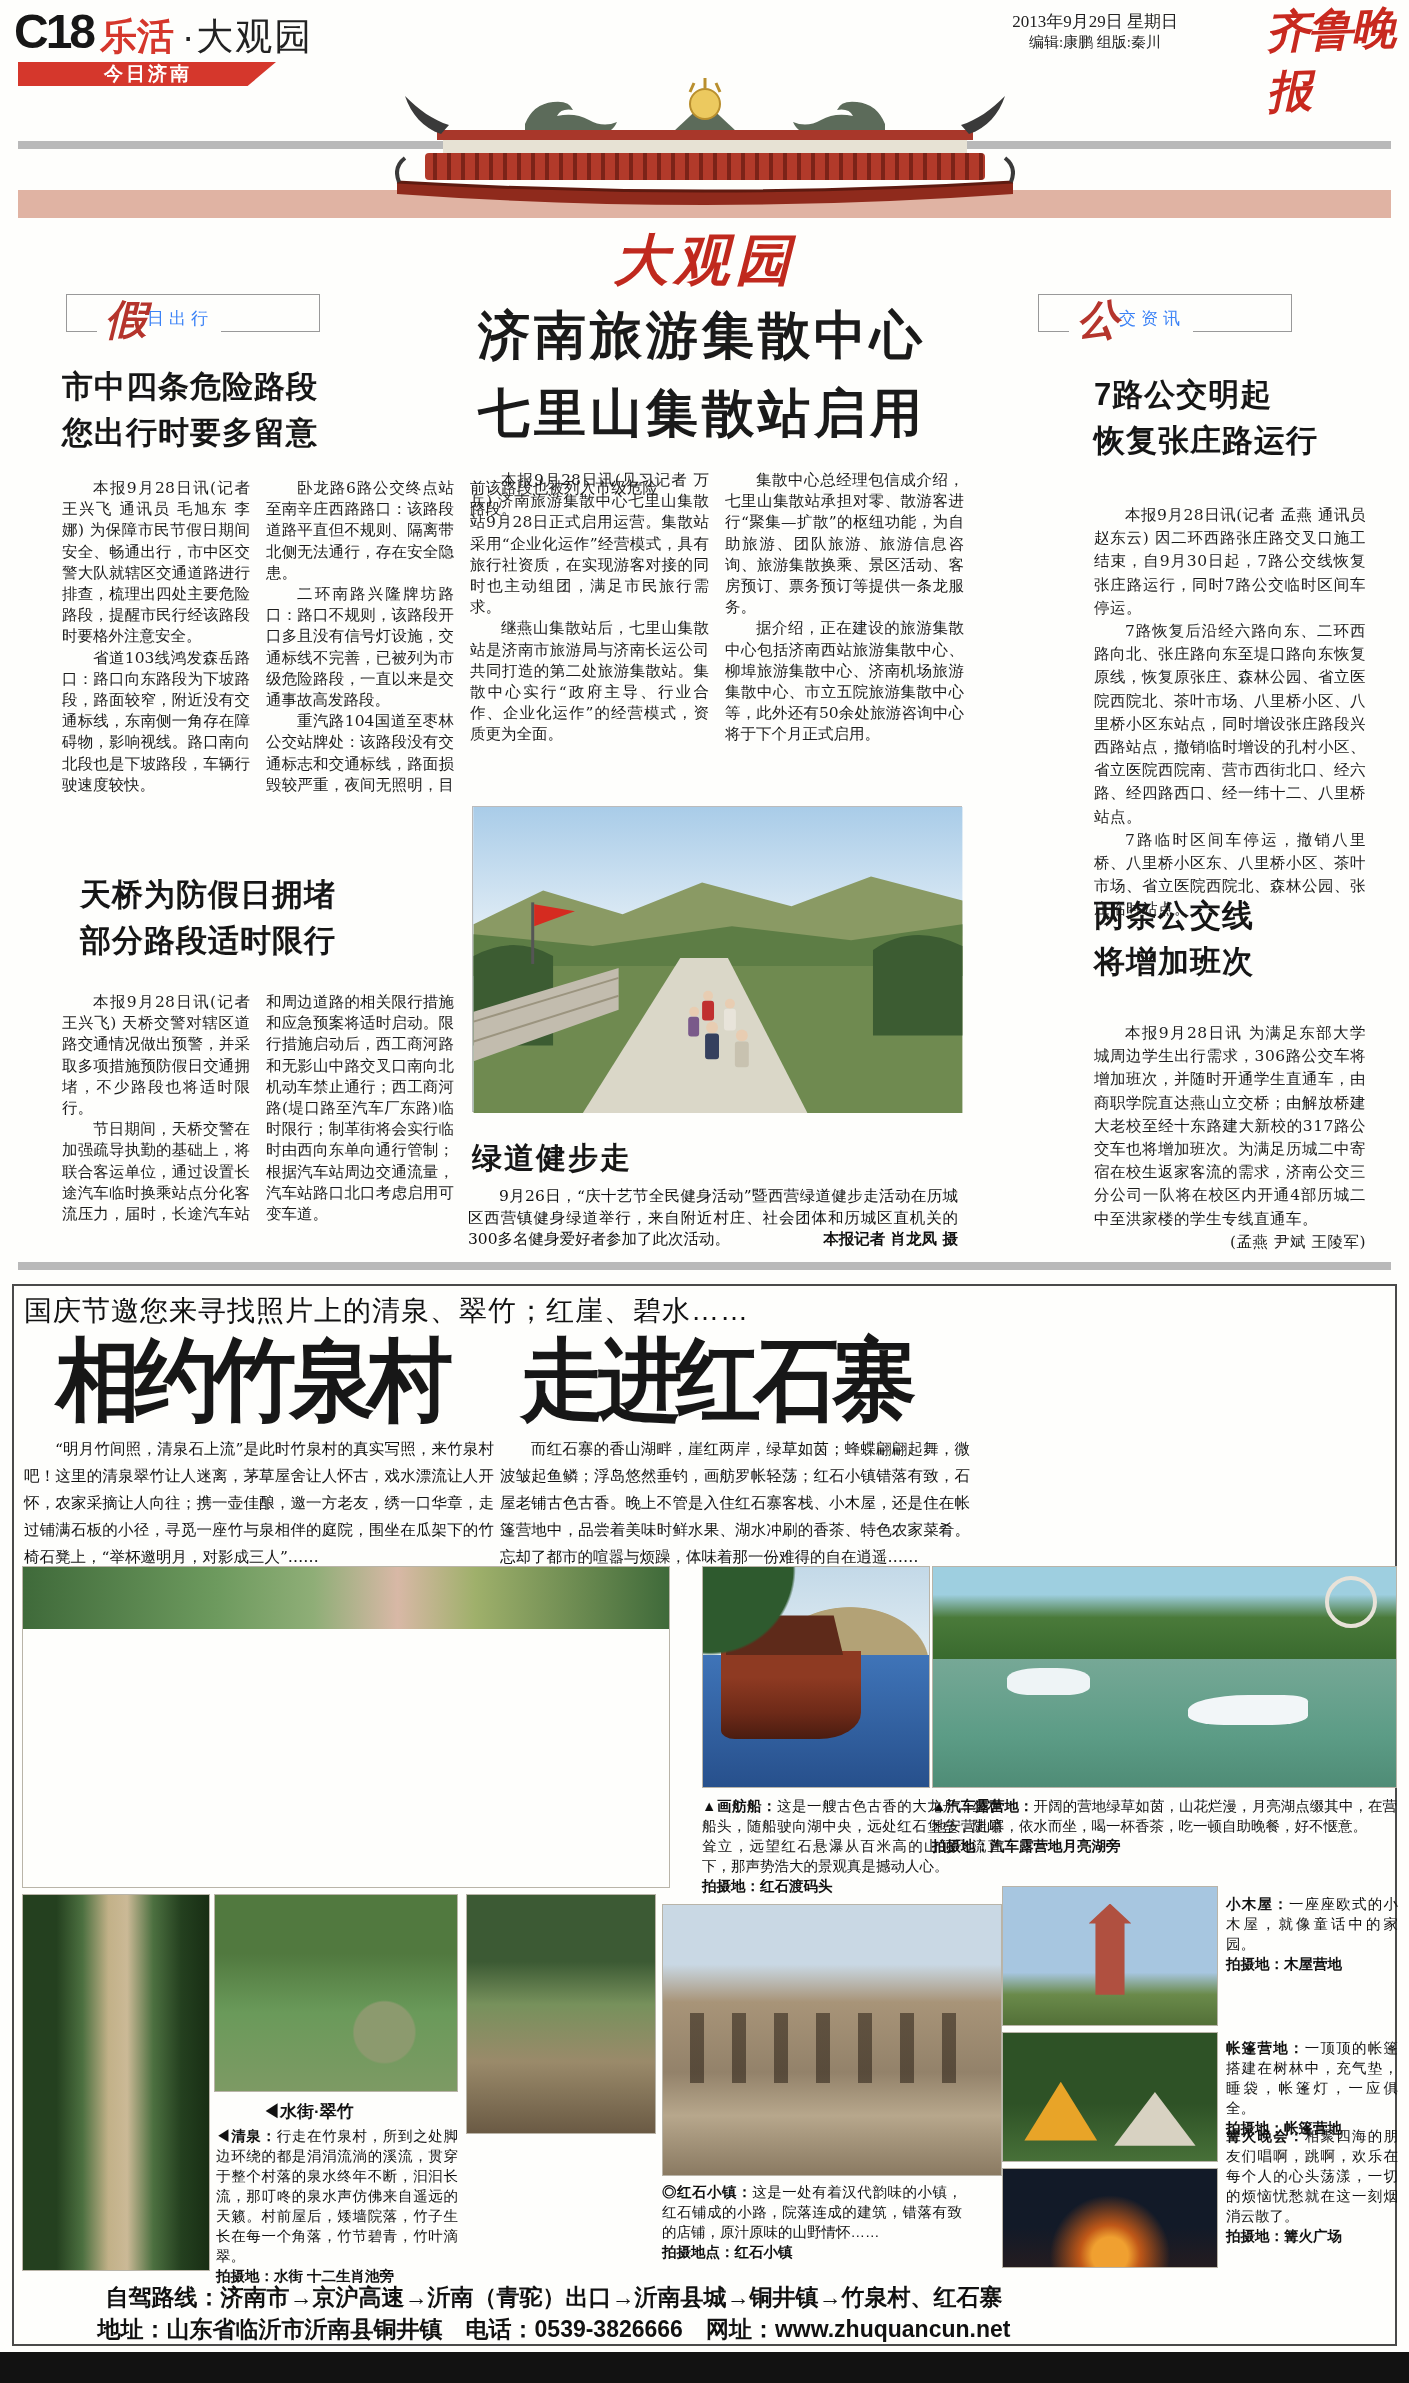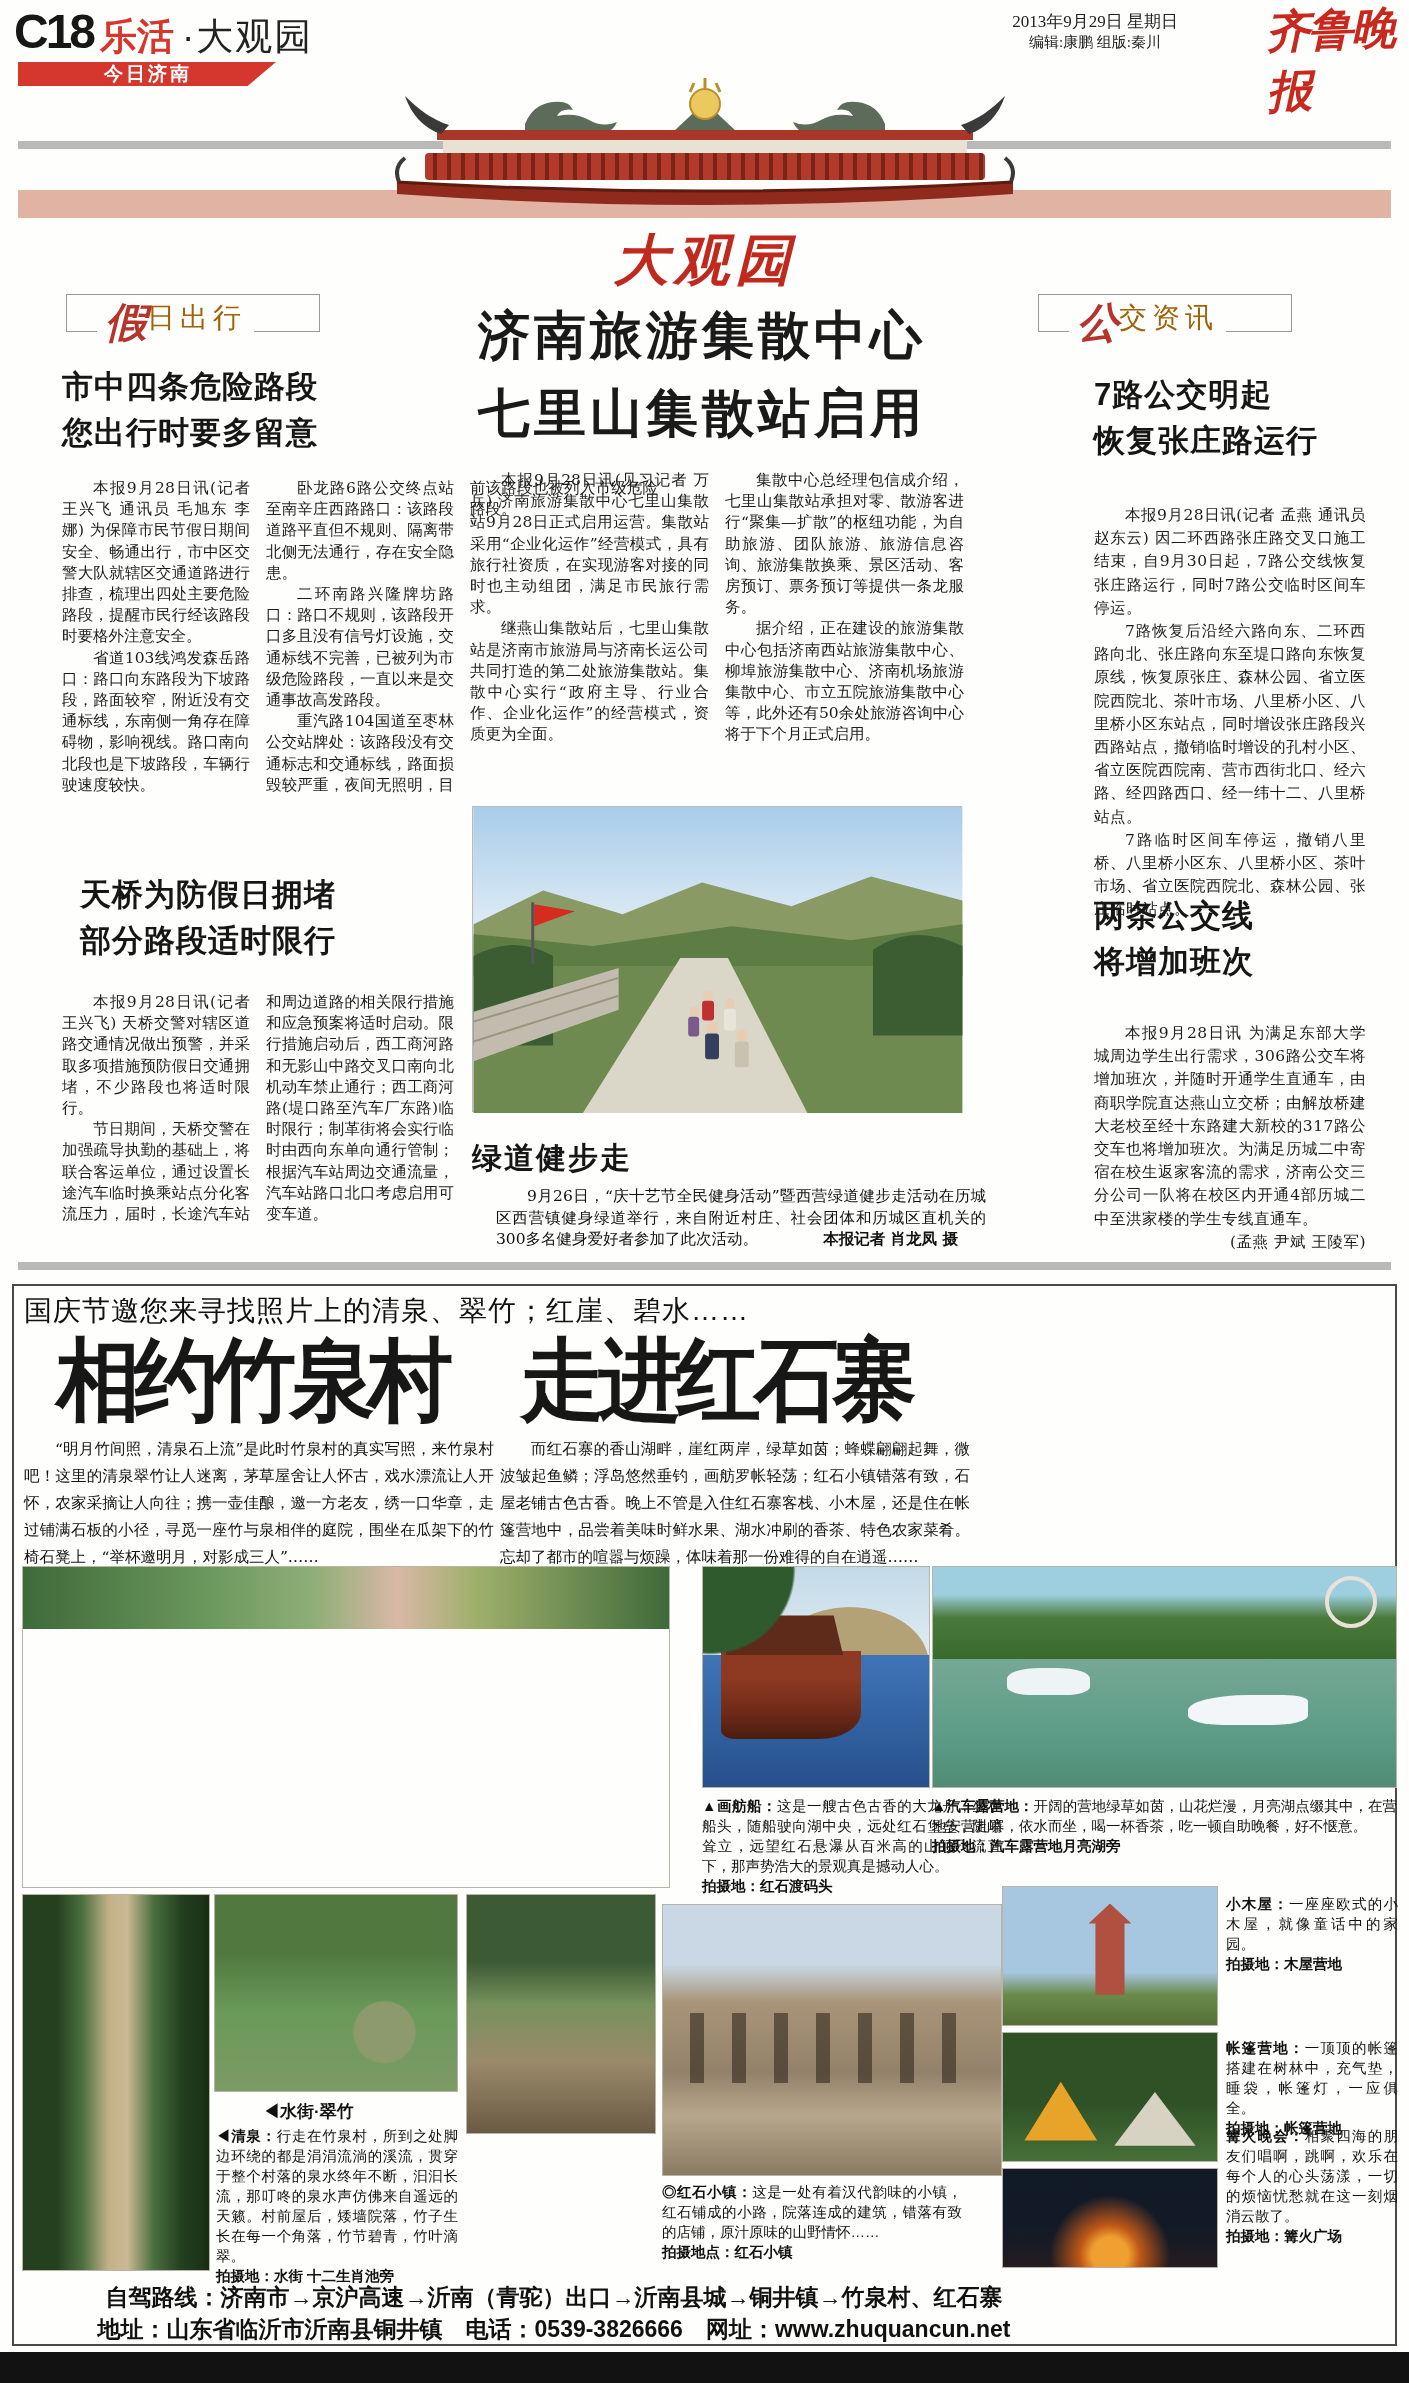--- a/index.html
+++ b/index.html
@@ -23,21 +23,21 @@
   .pinkband{position:absolute;left:18px;top:190px;width:1373px;height:28px;background:#e0b3a3;}
   .roof-svg{position:absolute;left:395px;top:70px;width:620px;height:150px;}
   .daguanyuan{position:absolute;left:560px;top:224px;width:290px;text-align:center;font-size:55px;font-weight:900;
             color:#c0291e;font-family:"Liberation Serif",serif;font-style:italic;letter-spacing:6px;}
 
   
   .labelbox{position:absolute;width:254px;height:38px;border:1px solid #999;}
   .lb-left{left:66px;top:294px;} .lb-right{left:1038px;top:294px;}
   .labelbox .lab{position:absolute;left:30px;top:4px;background:#fefefc;padding:0 8px;white-space:nowrap;}
   .lab-first{font-size:42px;line-height:42px;font-weight:900;font-style:italic;color:#b5342c;font-family:"Liberation Serif",serif;}
-  .lab-rest{font-size:28px;color:#a16207;letter-spacing:5px;vertical-align:10px;}
+  .lab-rest{font-size:17px;color:#3b82f6;letter-spacing:5px;vertical-align:10px;}
 
   
   .hl2{position:absolute;}
   .hl2 div{font-size:31px;line-height:46px;font-weight:800;color:#161616;letter-spacing:1px;}
   .holiday-h1{left:62px;top:364px;} .holiday-h2{left:80px;top:872px;}
   .bus-h1{left:1094px;top:372px;} .bus-h2{left:1094px;top:893px;}
   .tour-h{position:absolute;left:478px;top:296px;}
   .tour-h div{font-size:52px;line-height:78px;font-weight:700;color:#1a1a1a;letter-spacing:4px;}
 
   .body2col{position:absolute;column-count:2;column-gap:16px;font-family:"DejaVu Serif","Liberation Serif",serif;
@@ -47,21 +47,21 @@
   .holiday-b2{left:62px;top:992px;width:392px;height:262px;}
   .tour-b{left:470px;top:470px;width:494px;height:334px;}
   .body1col{position:absolute;font-family:"DejaVu Serif","Liberation Serif",serif;font-size:15.5px;
             line-height:23.2px;text-align:justify;color:#1c1c1c;letter-spacing:.5px;margin-top:12px;}
   .bus-b1{left:1094px;top:492px;width:272px;}
   .bus-b2{left:1094px;top:1010px;width:272px;}
   .bus-by{text-align:right;margin-top:4px;text-indent:0;}
 
   .tour-photo{position:absolute;left:472px;top:806px;width:490px;height:306px;border:1px solid #bbb;background:#cfe0ee;}
   .green-t{position:absolute;left:472px;top:1138px;font-size:30px;font-weight:800;color:#161616;letter-spacing:2px;}
-  .green-x{position:absolute;left:496px;top:1186px;width:490px;font-family:"DejaVu Serif","Liberation Serif",serif;
+  .green-x{position:absolute;left:468px;top:1186px;width:490px;font-family:"DejaVu Serif","Liberation Serif",serif;
            font-size:15.5px;line-height:21.5px;text-align:justify;}
   .green-x p{margin:0;text-indent:2em;}
   .green-by{position:absolute;left:472px;top:1229px;width:486px;text-align:right;font-weight:700;
            font-family:"DejaVu Serif","Liberation Serif",serif;font-size:15.5px;}
 
   
   .feature-box{position:absolute;left:12px;top:1284px;width:1385px;height:1062px;border:2px solid #4a4a4a;background:#fefefc;}
   .kicker{position:absolute;left:10px;top:6px;font-size:28px;color:#111;letter-spacing:1px;}
   .bighl{position:absolute;top:34px;font-size:90px;font-weight:900;letter-spacing:-7px;color:#171717;
          transform:scaleX(.94);transform-origin:left top;}

